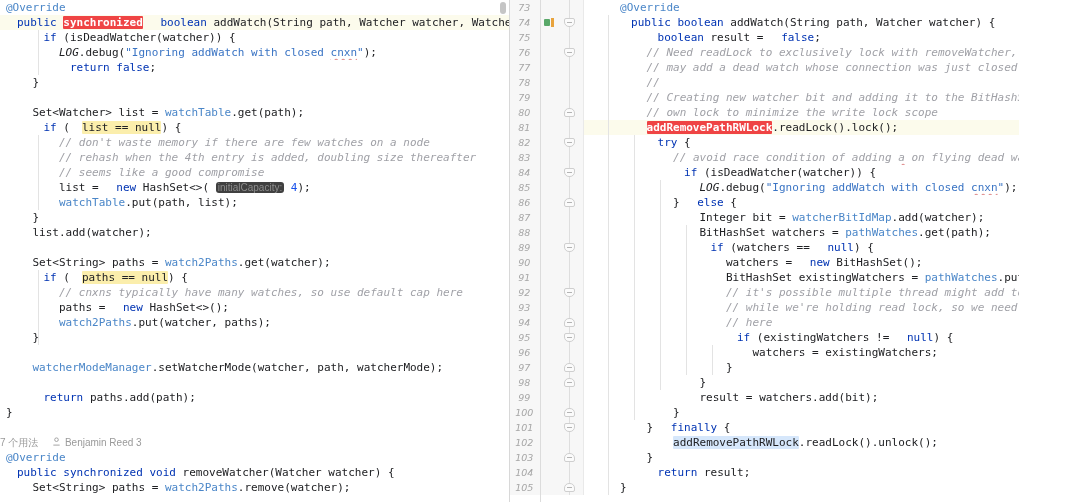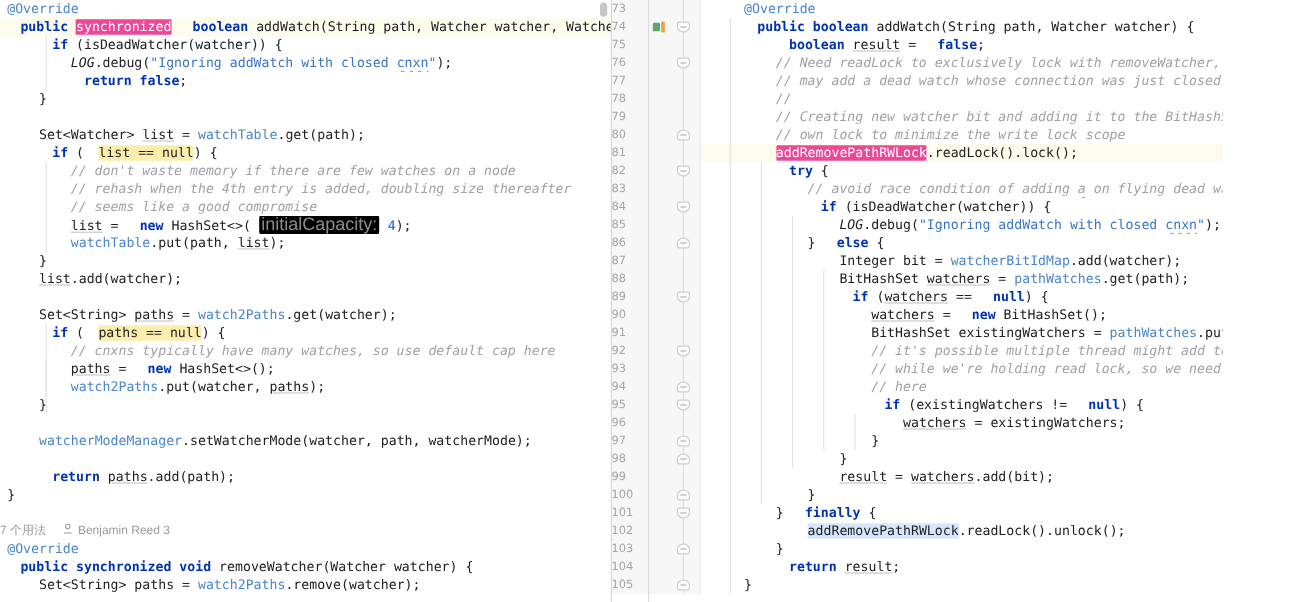--- a/index.html
+++ b/index.html
@@ -64,25 +64,26 @@
   .pane-left .gutter { width: 0px; }
 
   .pane-right .gutter {
     width: 74px;
     background: #f7f7f7;
     border-right: 1px solid #e9e9e9;
     position: relative;
   }
   .pane-right .lnum {
     width: 34px;
-    text-align: left;
+    text-align: center;
     padding-right: 4px;
     color: #a6a6a6;
     font-family: "DejaVu Sans", sans-serif;
     font-size: 9.5px;
+    font-style: italic;
   }
   .gicon {
     width: 14px; height: 15px;
     position: relative;
   }
   .gicon .gi-dot {
     position: absolute; left: 1px; top: 4px;
     width: 6px; height: 7px;
     background: #59a869;
     border-radius: 1px;
@@ -133,38 +134,38 @@
 
   
   .ig {
     position: absolute;
     top: 0; bottom: 0;
     width: 1px;
     background: #e3e3e3;
   }
 
   
-  .kw   { color: #0033b3; font-weight: bold; padding-left: 11px; }
+  .kw   { color: #0033b3; font-weight: normal; padding-left: 11px; }
   .anno { color: #4a86c8; }
   .str  { color: #3a74c4; }
   .cmt  { color: #a0a1a7; font-style: italic; }
   .fld  { color: #4a86c8; }
   .num  { color: #1750eb; }
   .stat { font-style: italic; }
   .plain{ color: #202124; }
-  .localvar { text-decoration: underline; text-decoration-color: #c8c8c8; }
+  .localvar { text-decoration-color: #c8c8c8; }
   .typo { text-decoration: underline; text-decoration-style: wavy;
           text-decoration-color: #d88; text-underline-offset: 2px; }
 
-  .sel   { background: #ec4899; color: #ffffff; border-radius: 1px; }
+  .sel   { background: #ef4444; color: #ffffff; border-radius: 1px; font-weight: bold; }
   .occ   { background: #fbeeac; border-radius: 1px; margin-left: 12px; }
   .occ2  { background: #d6e7fb; border-radius: 1px; }
-  .hint  { background: #000000; color: #8c8c8c;
+  .hint  { background: #404040; color: #8c8c8c;
            font-family: "Liberation Sans", sans-serif;
-           font-size: 15px; border-radius: 3px; padding: 0 2px; margin-top: 31px; }
+           font-size: 10px; border-radius: 3px; padding: 0 2px; margin-top: 31px; }
 
   
   .inlay {
     height: 15px; line-height: 15px;
     font-family: "Liberation Sans", sans-serif;
     font-size: 10px;
     color: #9a9a9a;
     padding-left: 0;
     white-space: pre;
     display: flex;

